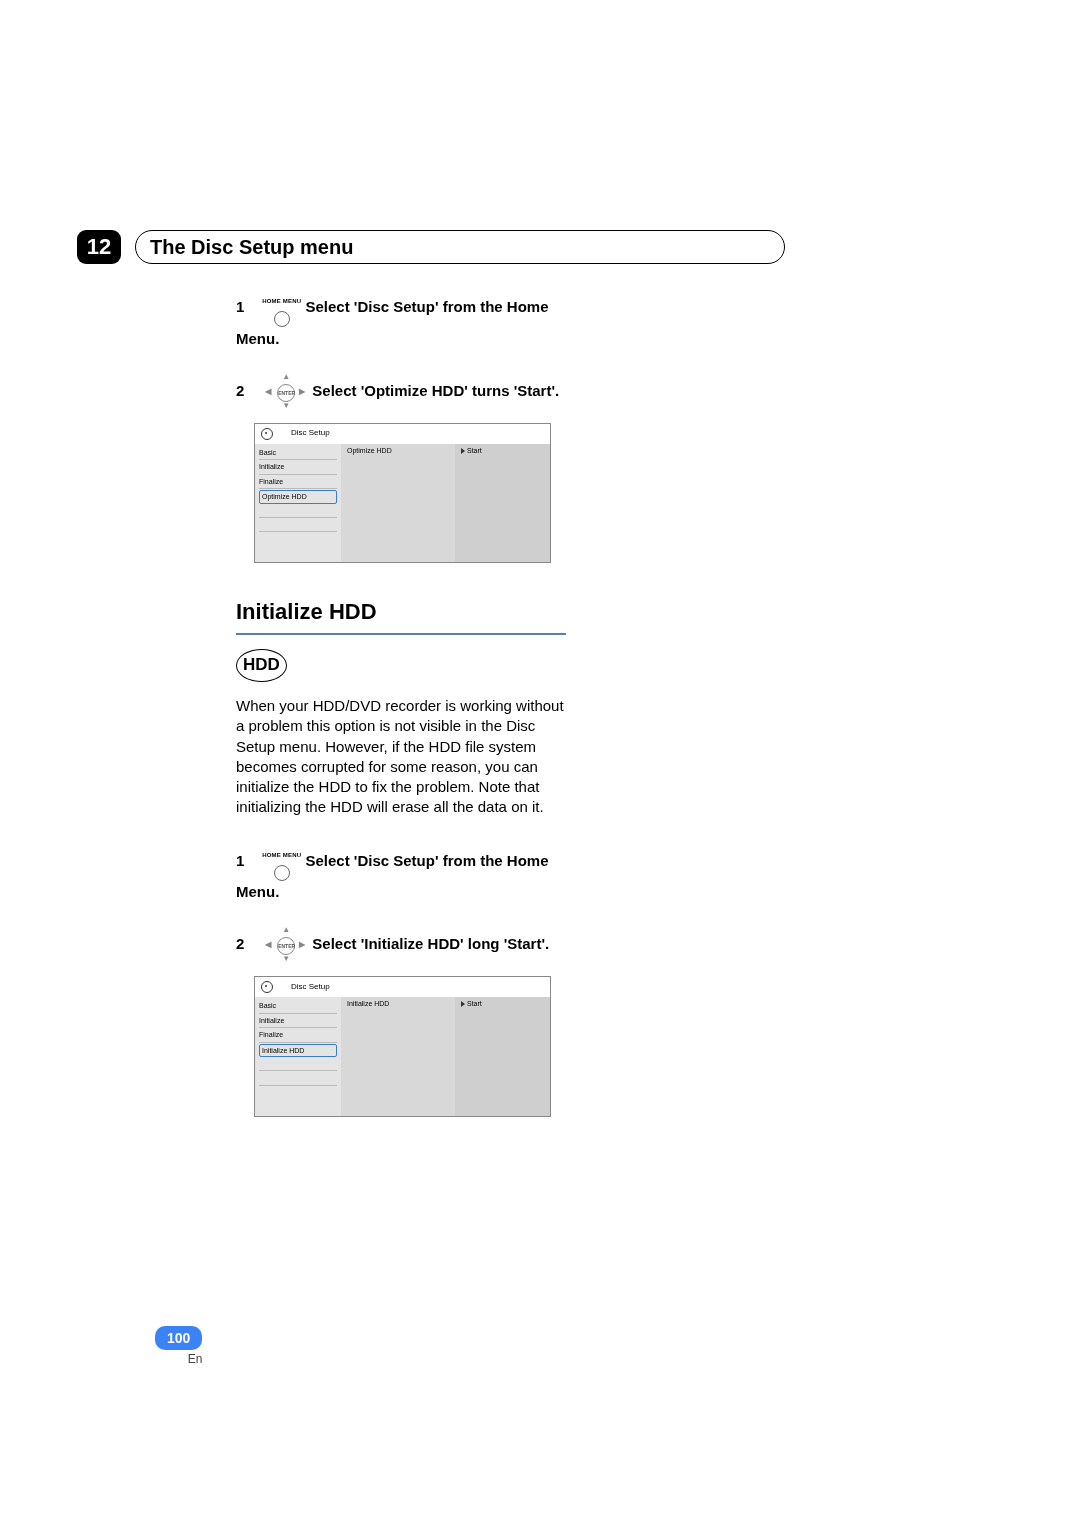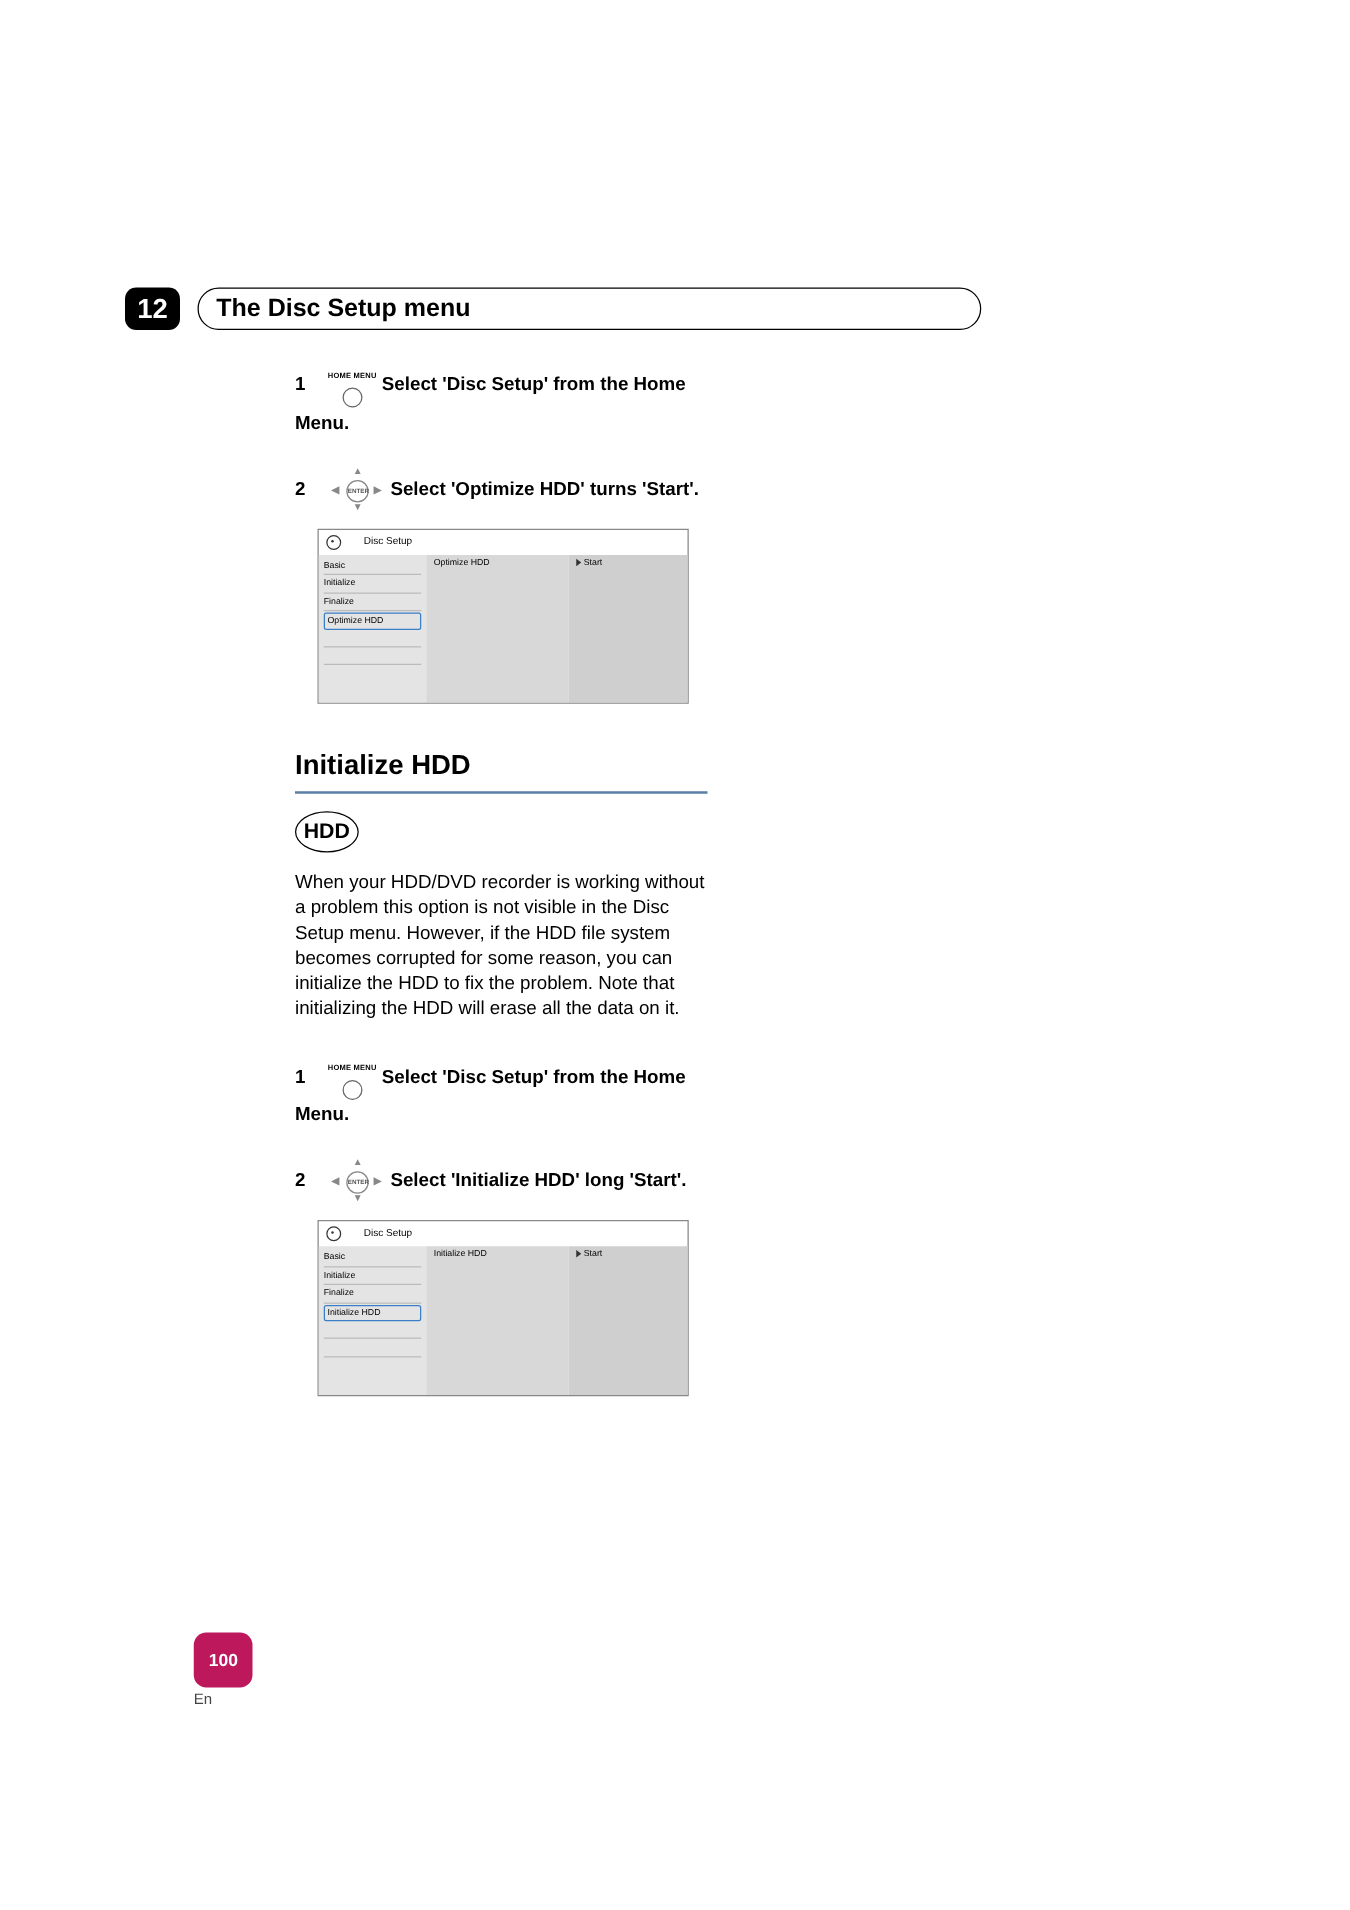--- a/index.html
+++ b/index.html
@@ -13,21 +13,21 @@
   .page {
     width: 1080px;
     height: 1528px;
     position: relative;
     padding-top: 230px;
     box-sizing: border-box;
   }
   .header-row {
     display: flex;
     align-items: center;
-    margin-left: 100px;
+    margin-left: 77px;
     margin-right: 295px;
   }
   .chapter-badge {
     background: #000;
     color: #fff;
     border-radius: 9px;
     width: 44px;
     height: 34px;
     display: flex;
     align-items: center;
@@ -169,33 +169,33 @@
     font-size: 17px;
     font-weight: bold;
     margin-top: 14px;
   }
   .pagefoot {
     position: absolute;
     bottom: 162px;
     left: 155px;
   }
   .pagefoot .pn {
-    background: #be185d;
+    background: #3b82f6;
     color: #fff;
     border-radius: 10px;
-    padding: 14px 12px;
+    padding: 4px 12px;
     font-size: 14px;
     font-weight: bold;
     display: inline-block;
   }
   .pagefoot .lang {
     font-size: 12px;
     color: #444;
     margin-top: 2px;
-    text-align: left;
+    text-align: right;
   }
   .disc-icon {
     display:inline-block;
     width:10px;height:10px;
     border:1px solid #333;
     border-radius:50%;
     position:relative;
   }
   .disc-icon::after{
     content:"";

